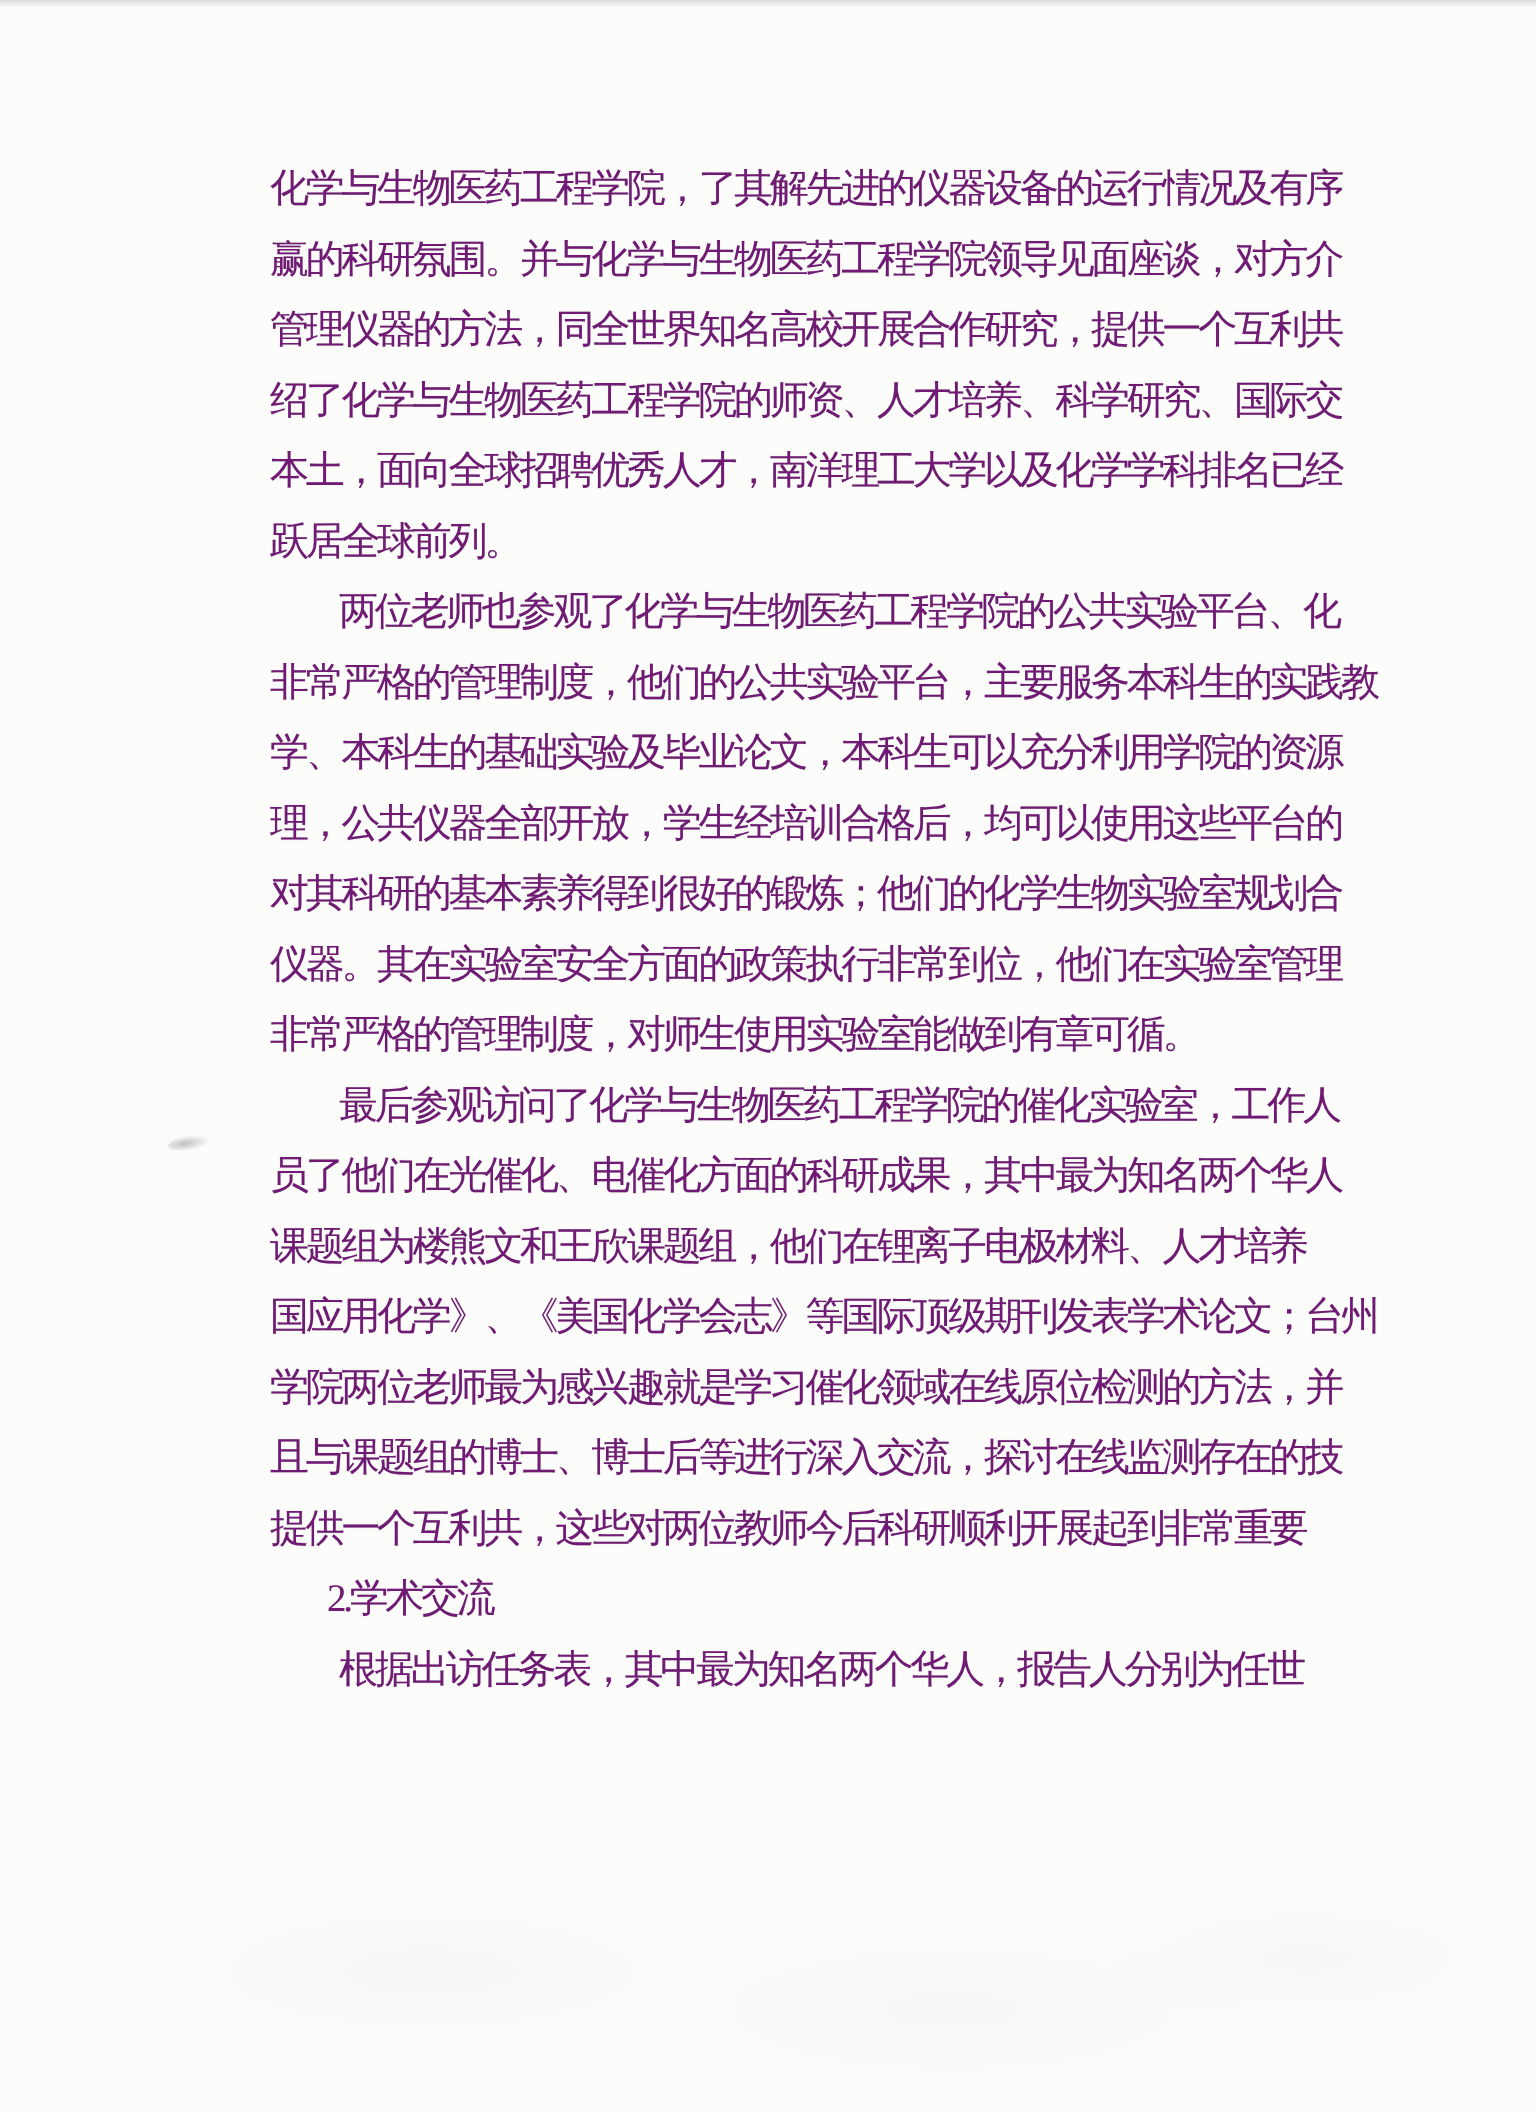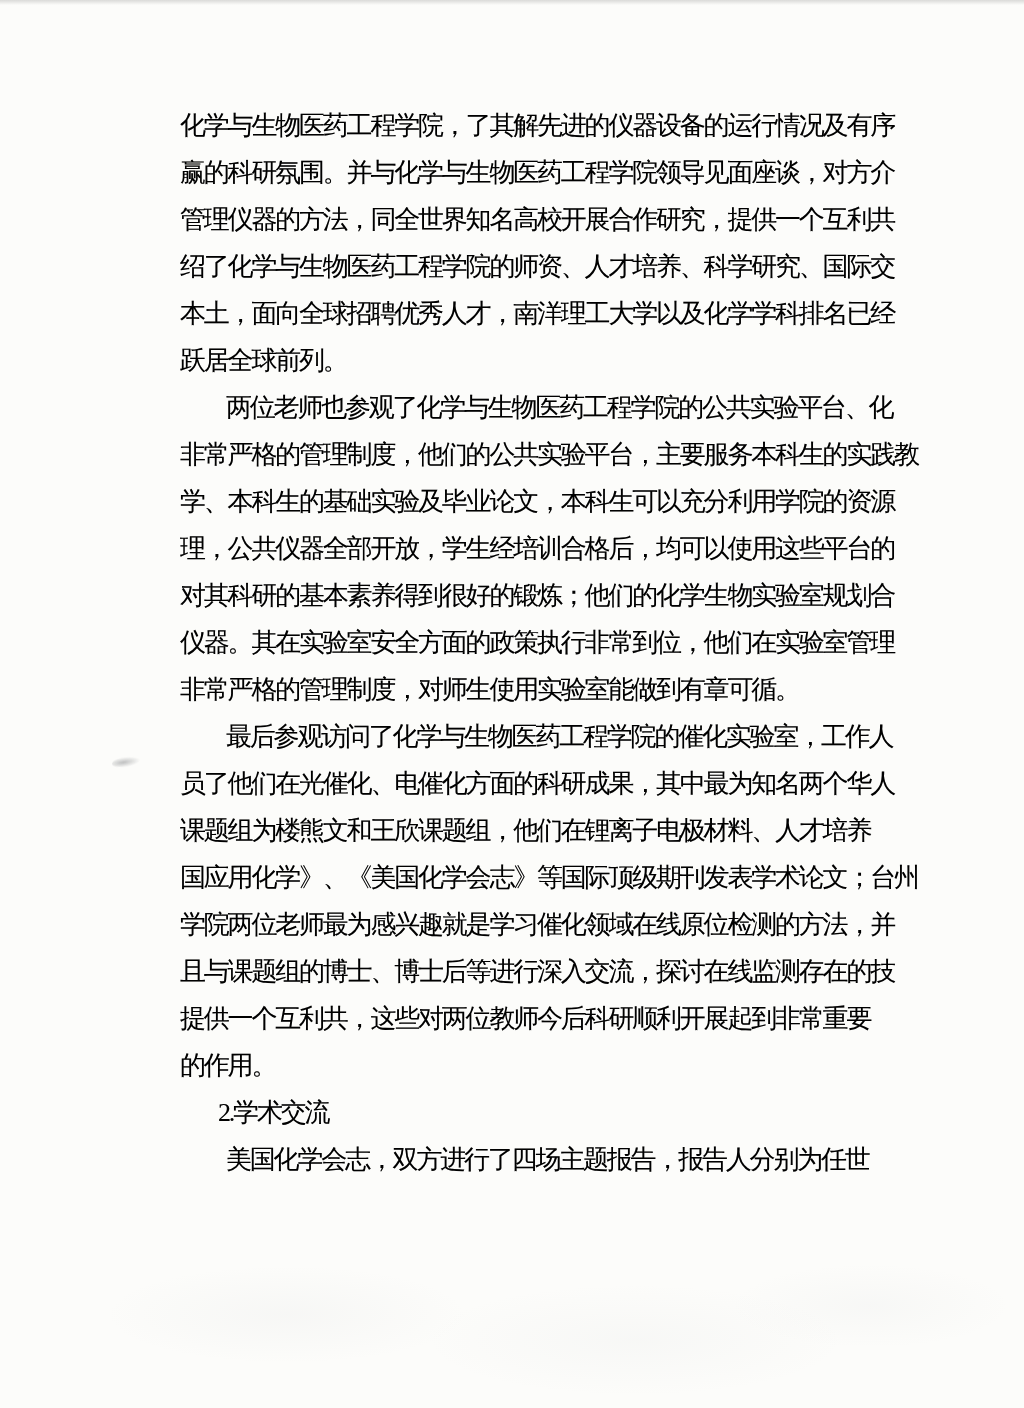--- a/index.html
+++ b/index.html
@@ -40,21 +40,21 @@
     border-radius: 50%;
     transform: rotate(-8deg);
     background: radial-gradient(ellipse at 40% 50%, rgba(140,142,144,0.55), rgba(140,142,144,0) 72%);
     filter: blur(0.5px);
   }
   .content {
     position: absolute;
     left: 180px;
     top: 102px;
     width: 716px;
-    color: #000000;
+    color: #701a75;
     font-size: 26px;
     letter-spacing: -2.2px;
     text-shadow: 0 0 0.6px rgba(130,130,130,0.6);
   }
   .paragraph { margin: 0; }
   .text-line {
     height: 47px;
     line-height: 47px;
     white-space: nowrap;
   }
@@ -87,22 +87,21 @@
         <div class="text-line">非常严格的管理制度，对师生使用实验室能做到有章可循。</div>
       </div>
       <div class="paragraph">
         <div class="text-line indent">最后参观访问了化学与生物医药工程学院的催化实验室，工作人</div>
         <div class="text-line">员了他们在光催化、电催化方面的科研成果，其中最为知名两个华人</div>
         <div class="text-line">课题组为楼熊文和王欣课题组，他们在锂离子电极材料、人才培养</div>
         <div class="text-line">国应用化学》、《美国化学会志》等国际顶级期刊发表学术论文；台州</div>
         <div class="text-line">学院两位老师最为感兴趣就是学习催化领域在线原位检测的方法，并</div>
         <div class="text-line">且与课题组的博士、博士后等进行深入交流，探讨在线监测存在的技</div>
         <div class="text-line">提供一个互利共，这些对两位教师今后科研顺利开展起到非常重要</div>
-        <div class="text-line">的作用。</div>
       </div>
       <div class="paragraph heading">
         <div class="text-line">2.学术交流</div>
       </div>
       <div class="paragraph">
-        <div class="text-line indent">美国化学会志，双方进行了四场主题报告，报告人分别为任世</div>
+        <div class="text-line indent">根据出访任务表，其中最为知名两个华人，报告人分别为任世</div>
       </div>
     </div>
 </div>
 
 </body></html>

